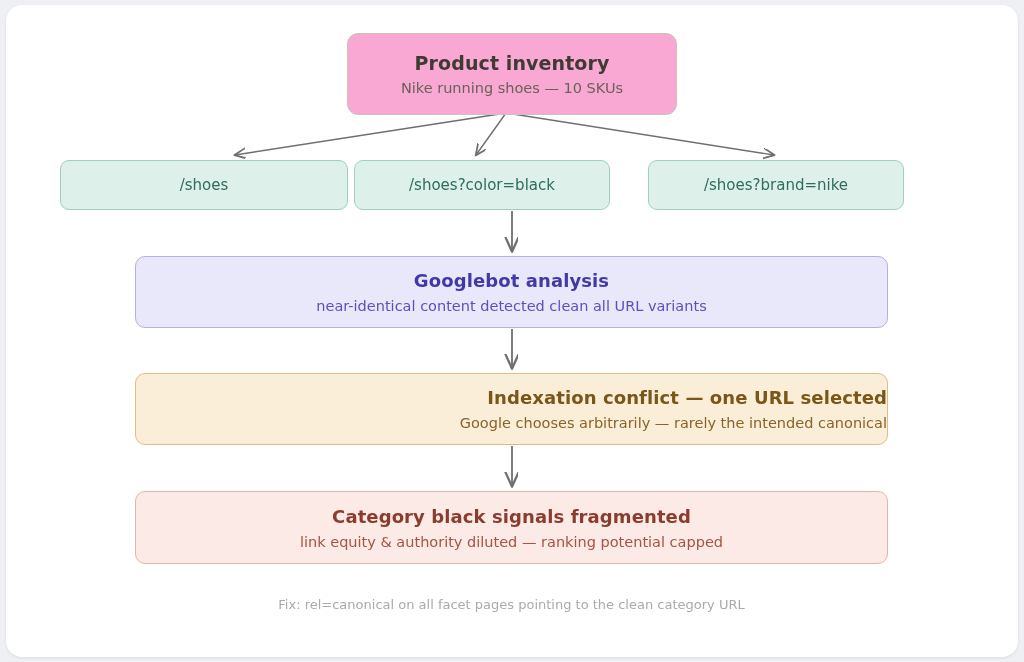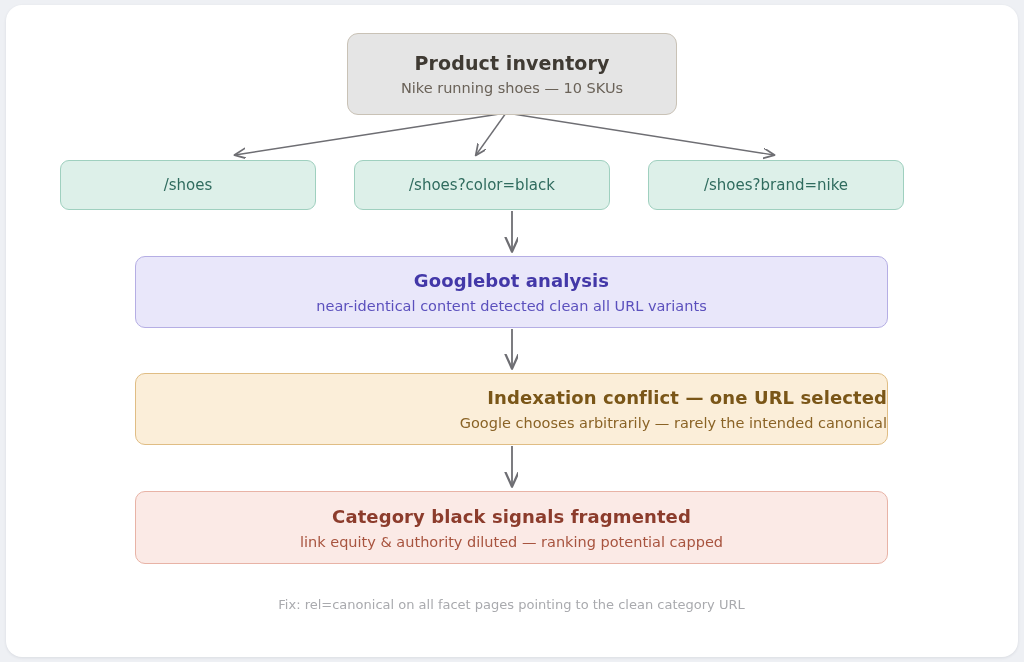--- a/index.html
+++ b/index.html
@@ -49,21 +49,21 @@
   .node .sub {
     font-weight: normal;
   }
 
   
   #node-root {
     left: 341px;
     top: 28px;
     width: 330px;
     height: 82px;
-    background: #e5e5e5;
+    background: #f9a8d4;
     border: 1px solid #c9c2b6;
     border-radius: 11px;
   }
   #node-root .title {
     font-size: 19px;
     color: #3f3a33;
     margin-bottom: 6px;
   }
   #node-root .sub {
     font-size: 14.5px;
@@ -73,21 +73,21 @@
   
   .facet {
     top: 155px;
     height: 50px;
     background: #ddf0e9;
     border: 1px solid #9fd0bf;
     border-radius: 9px;
     font-size: 15px;
     color: #2f6b5e;
   }
-  #facet-0 { left: 54px;  width: 256px; justify-content: center; }
+  #facet-0 { left: 54px;  width: 288px; justify-content: center; }
   #facet-1 { left: 348px; width: 256px; }
   #facet-2 { left: 642px; width: 256px; }
 
   
   .stage {
     left: 129px;
     width: 753px;
     height: 72px;
     border-radius: 10px;
   }

